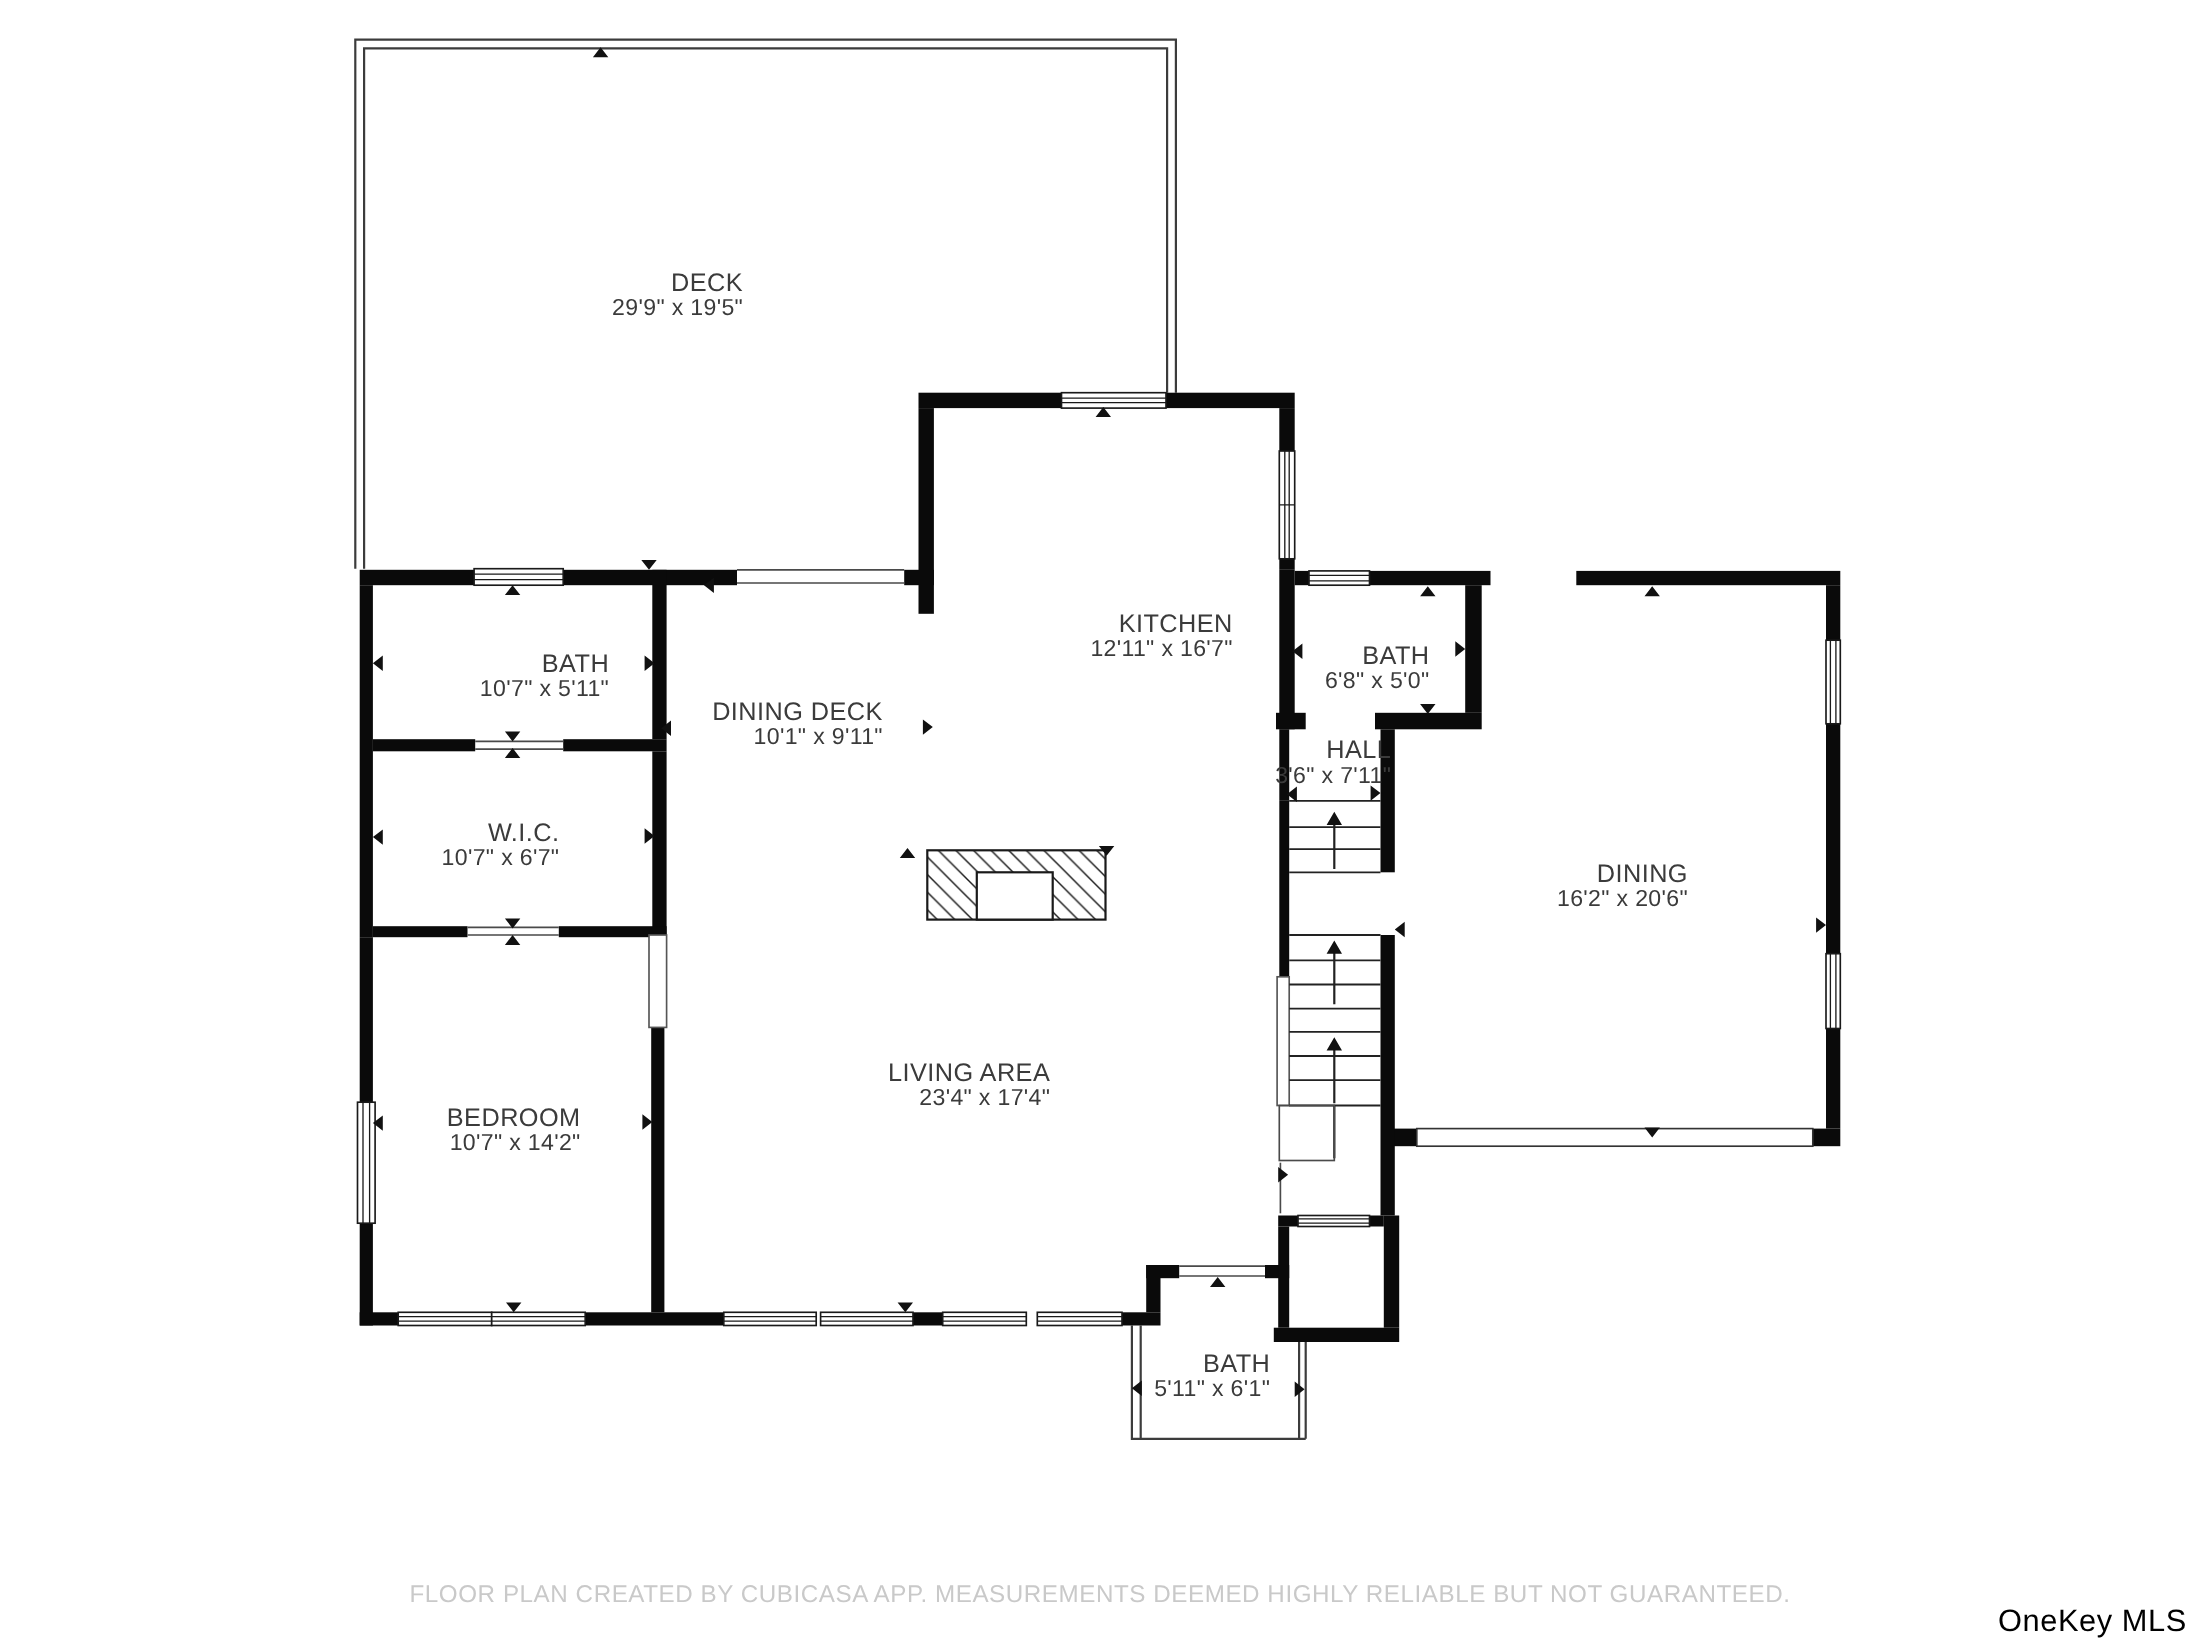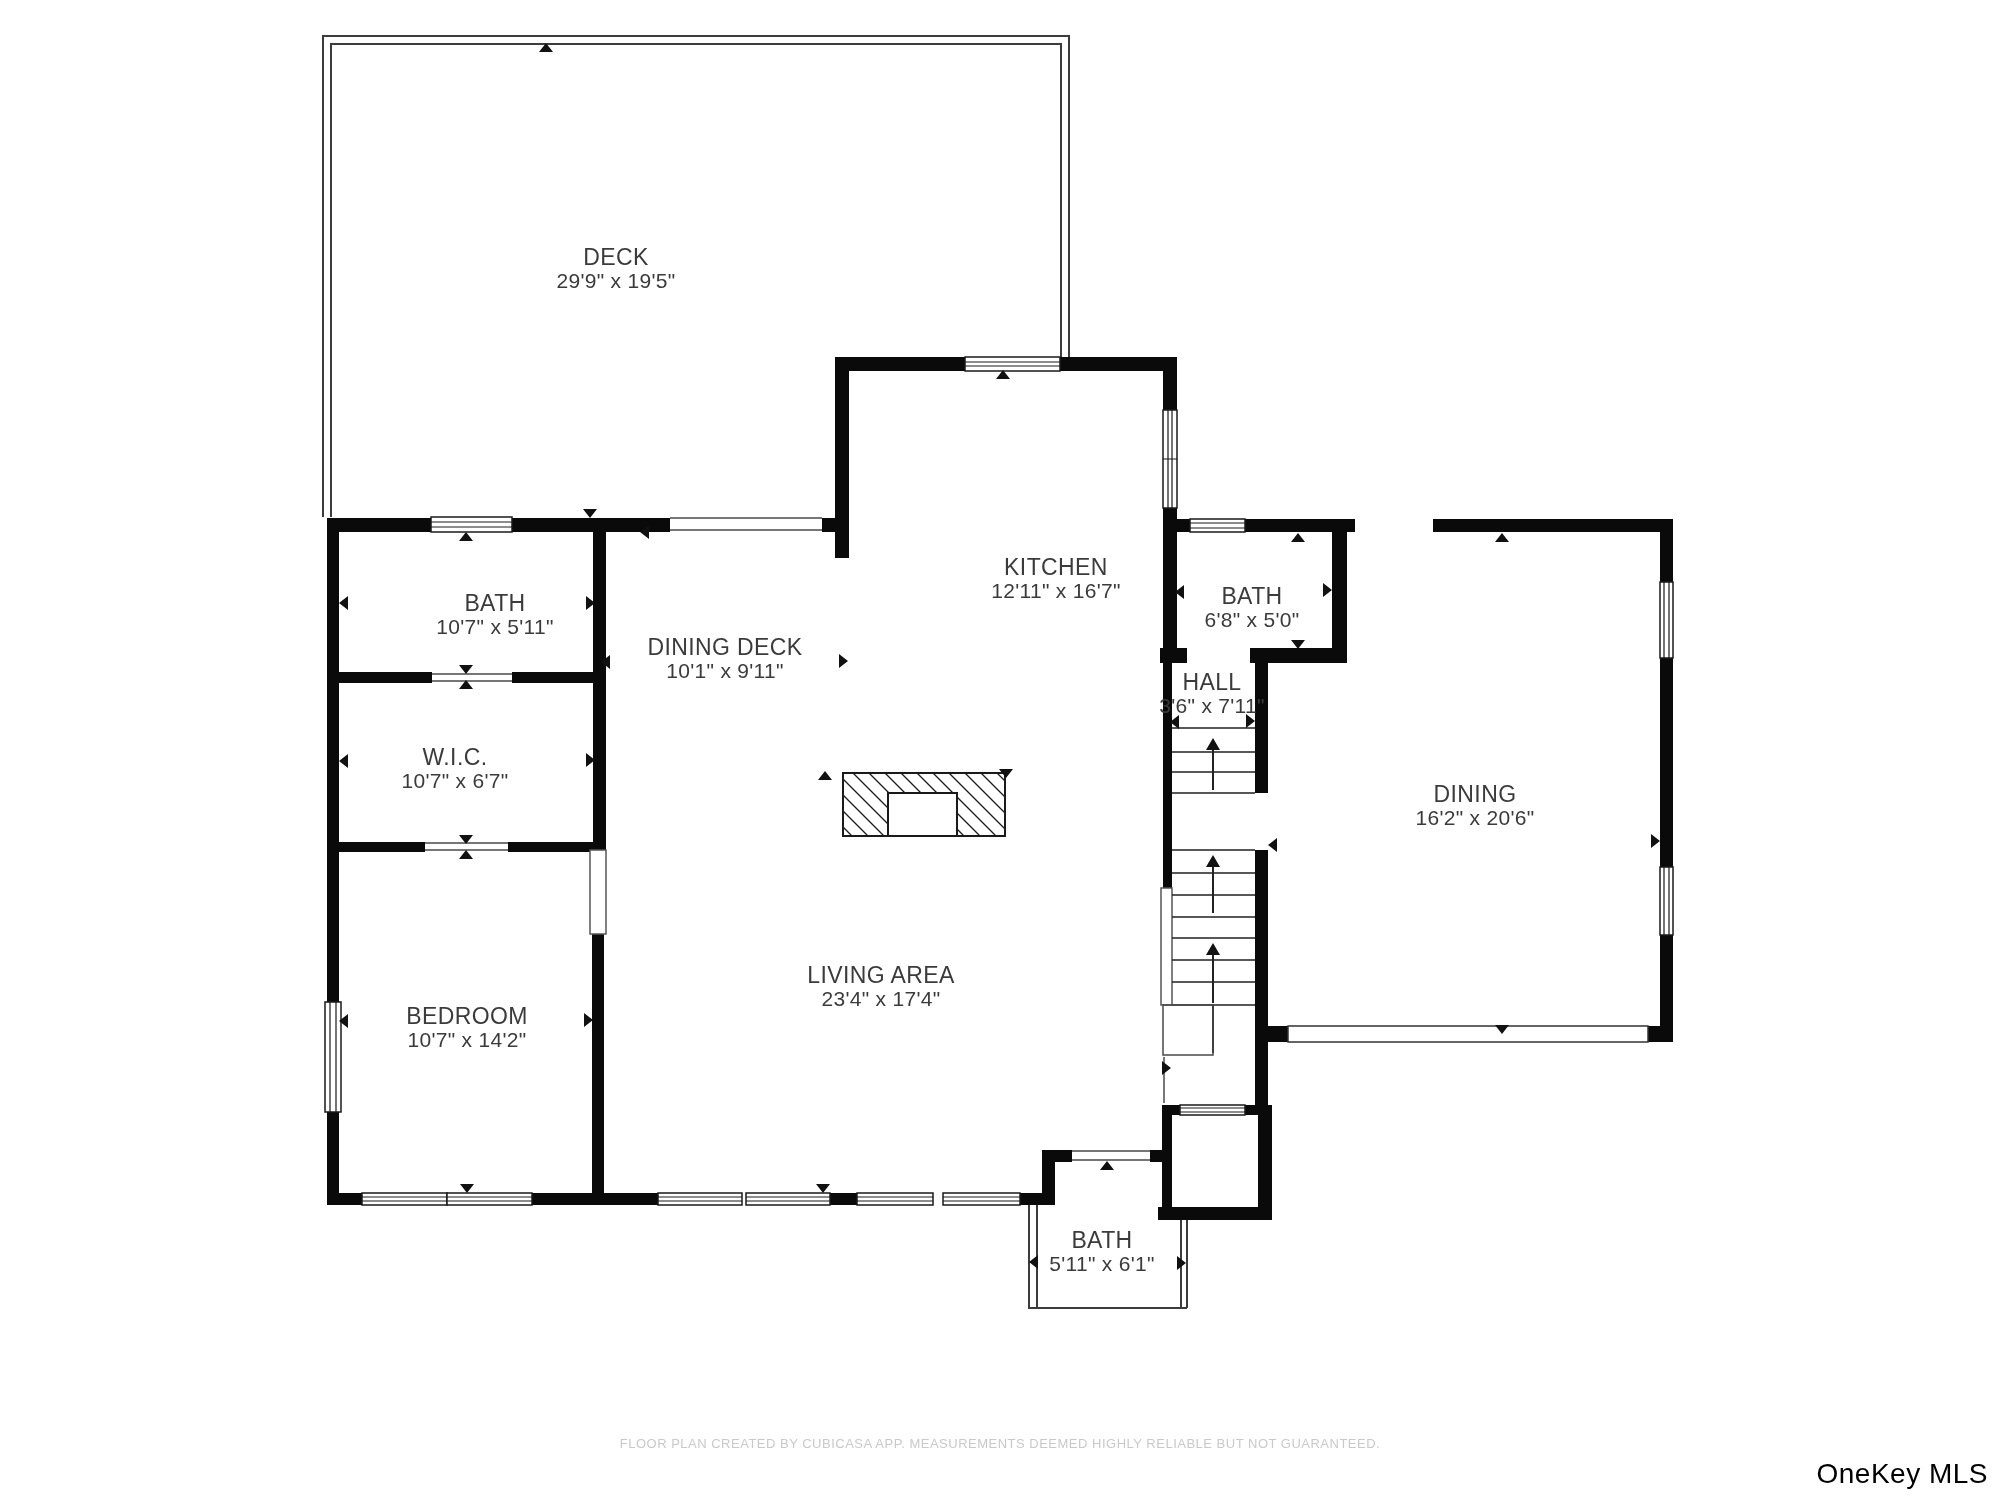--- a/index.html
+++ b/index.html
@@ -3,27 +3,27 @@
 <meta charset="utf-8">
 <style>
   html,body{margin:0;padding:0;}
   body{
     width:2000px;height:1500px;position:relative;background:#ffffff;
     font-family:"Liberation Sans", sans-serif;overflow:hidden;
   }
   #plan-svg{position:absolute;left:0;top:0;}
   .lbl{
     position:absolute;transform:translate(-50%,-50%);
-    text-align:center;color:#3b3b3b;white-space:nowrap;
+    text-align:right;color:#3b3b3b;white-space:nowrap;
   }
   .lbl .nm{display:block;font-size:23px;line-height:24px;letter-spacing:.4px;}
   .lbl .dm{display:block;font-size:21px;line-height:23px;letter-spacing:.3px;}
   #disclaimer{
     position:absolute;left:0;top:1436px;width:2000px;text-align:center;
-    font-size:13px;letter-spacing:.5px;color:#c9c9c9;
+    font-size:22px;letter-spacing:.5px;color:#c9c9c9;
   }
   #watermark{
     position:absolute;right:12px;top:1458px;
     font-size:28px;color:#000000;letter-spacing:.5px;
   }
 </style>
 </head>
 <body>
 
 <svg id="plan-svg" width="2000" height="1500" viewBox="0 0 2000 1500" xmlns="http://www.w3.org/2000/svg">

